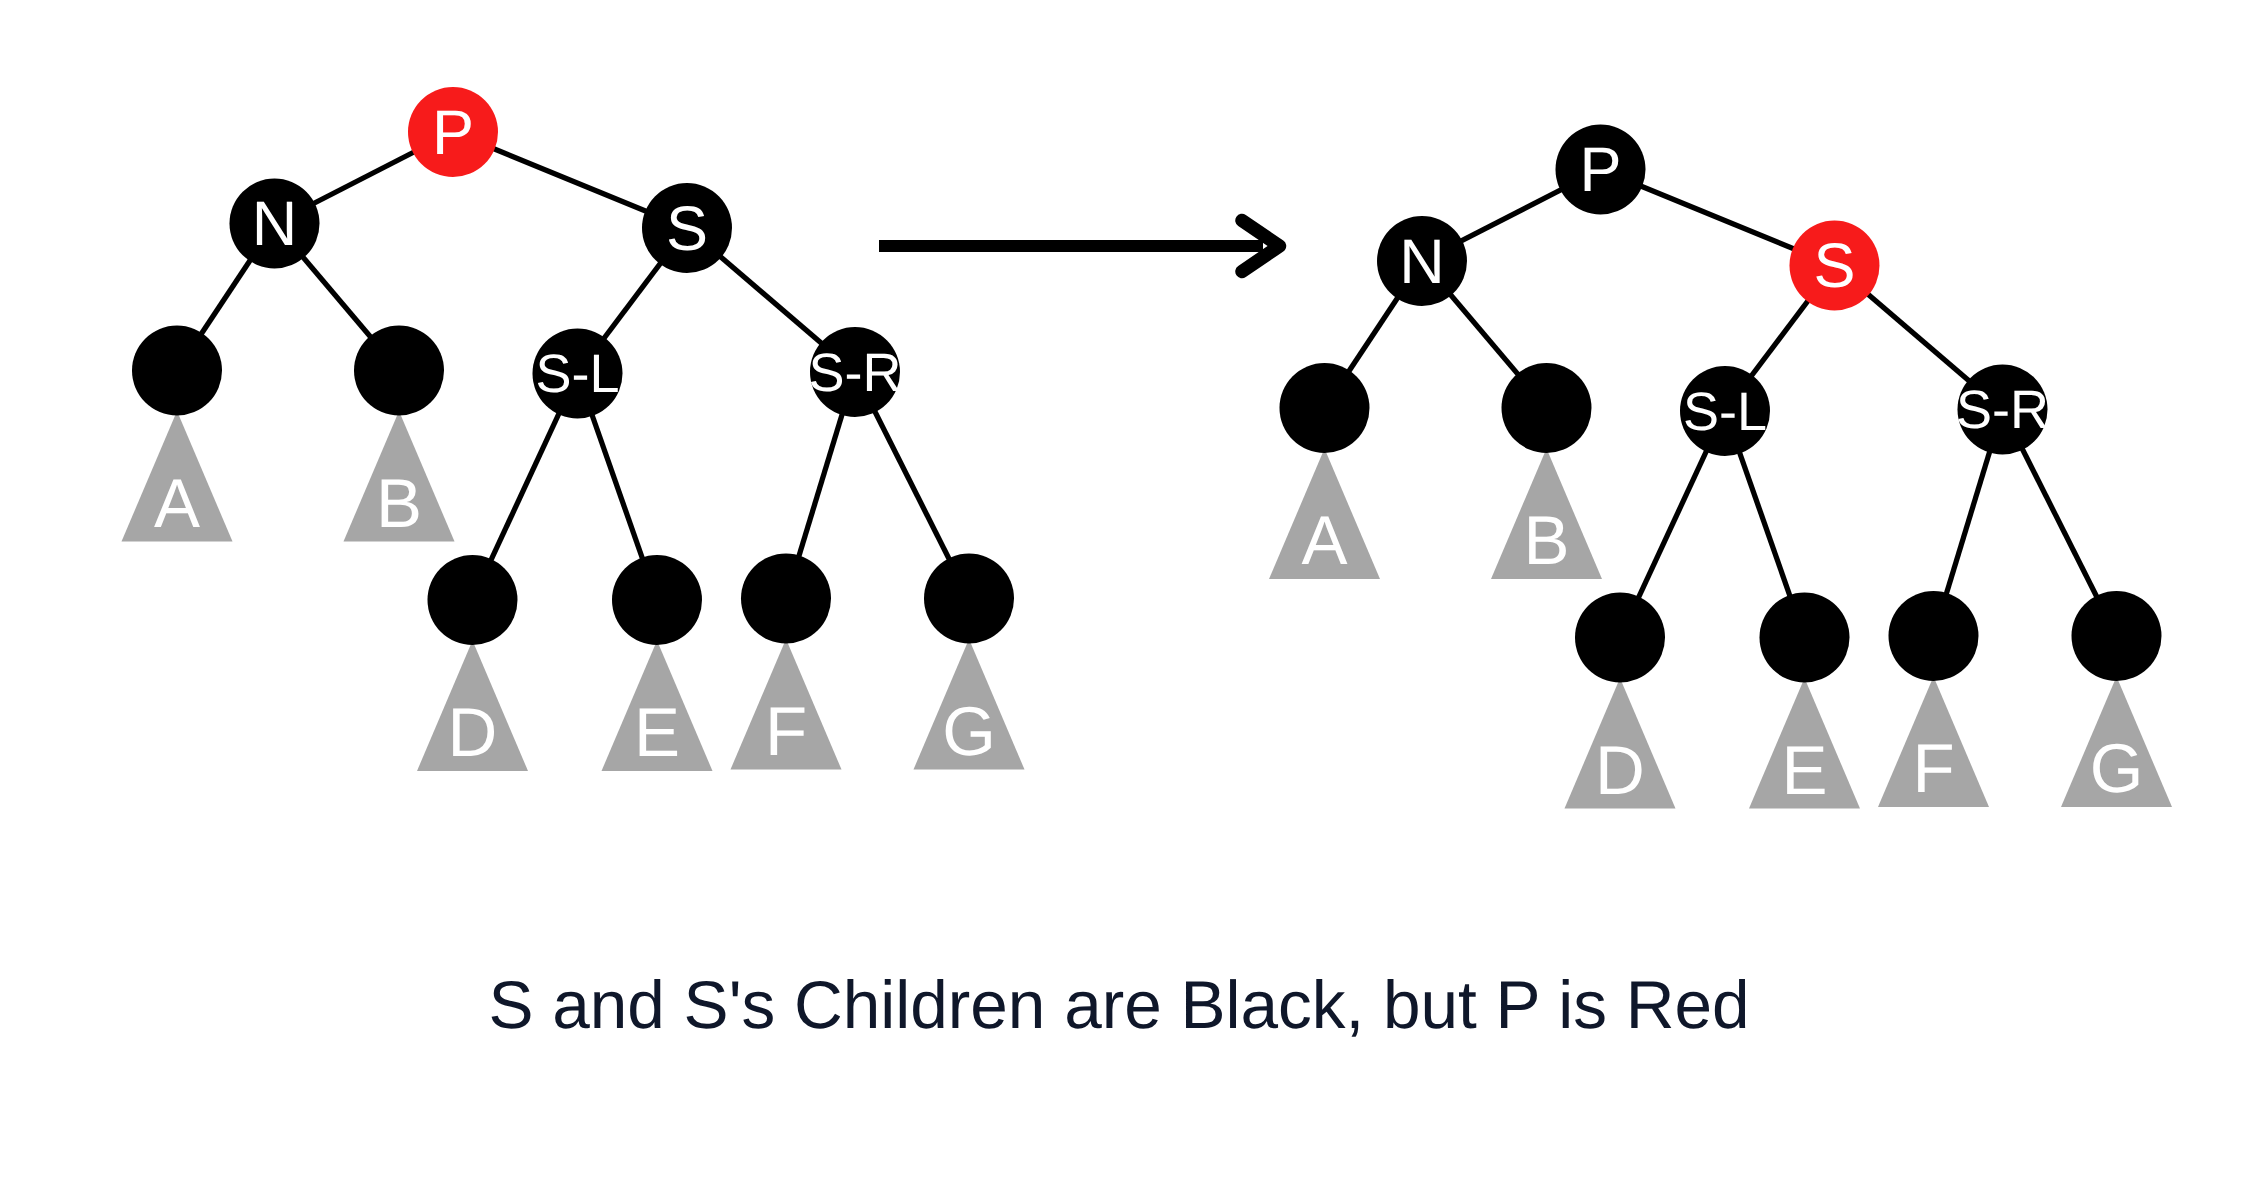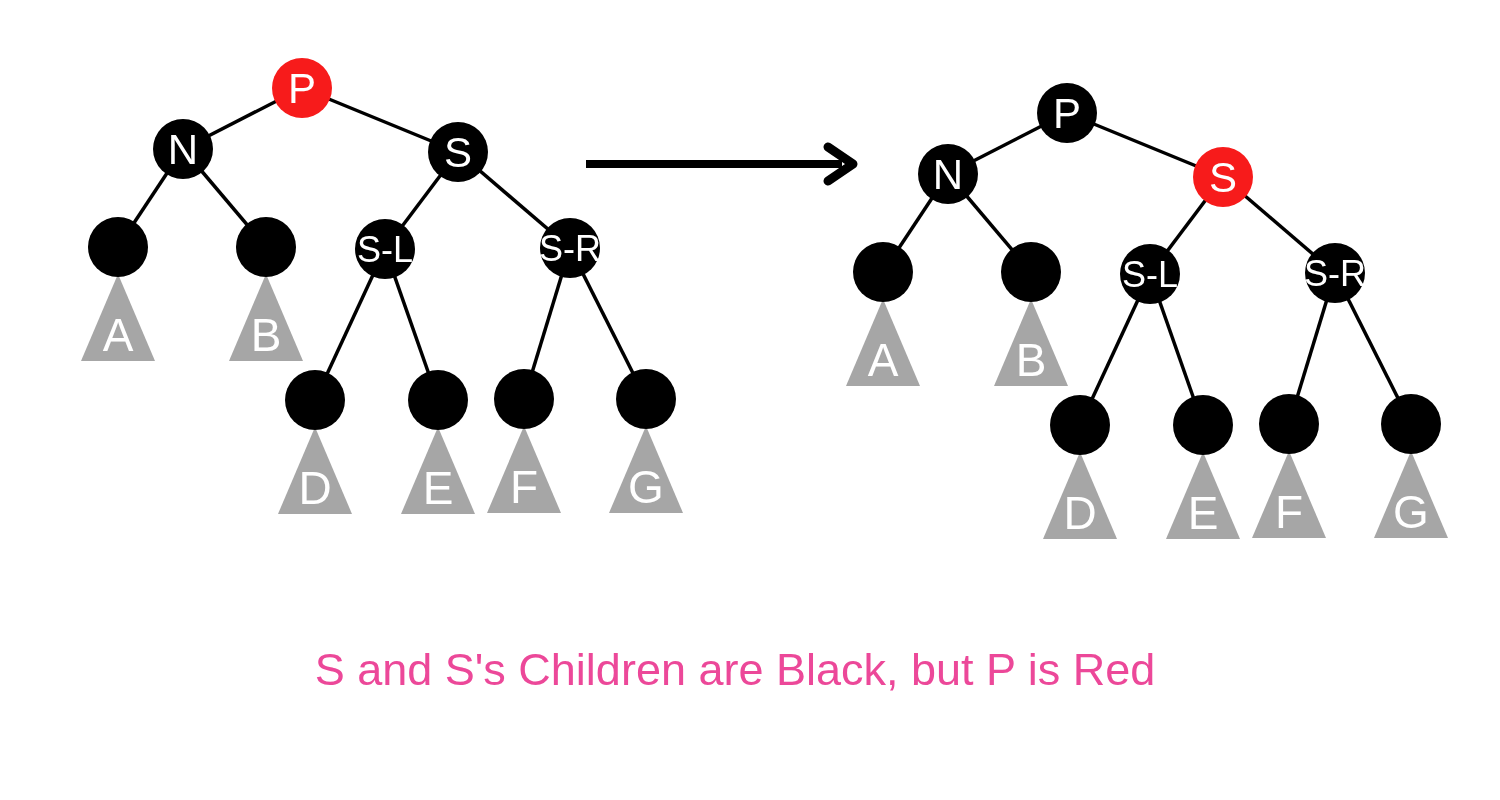--- a/index.html
+++ b/index.html
@@ -33,27 +33,27 @@
     font-family: "Liberation Sans", sans-serif;
   }
   .tri-label {
     fill: #ffffff;
     text-anchor: middle;
     font-family: "Liberation Sans", sans-serif;
     font-size: 46px;
   }
   .caption {
     position: absolute;
-    left: 0;
+    left: 11px;
     top: 640px;
     width: 1470px;
     text-align: center;
     font-size: 45px;
     line-height: 60px;
-    color: #ec4899;
+    color: #0f172a;
     font-family: "Liberation Sans", sans-serif;
   }
 </style>
 </head>
 <body>
 
 <div class="stage">
   <svg class="diagram" width="1500" height="800" viewBox="0 0 1500 800">
     <g>
         <line x1="302" y1="88" x2="183" y2="149" class="edge" stroke="#000000"></line>

